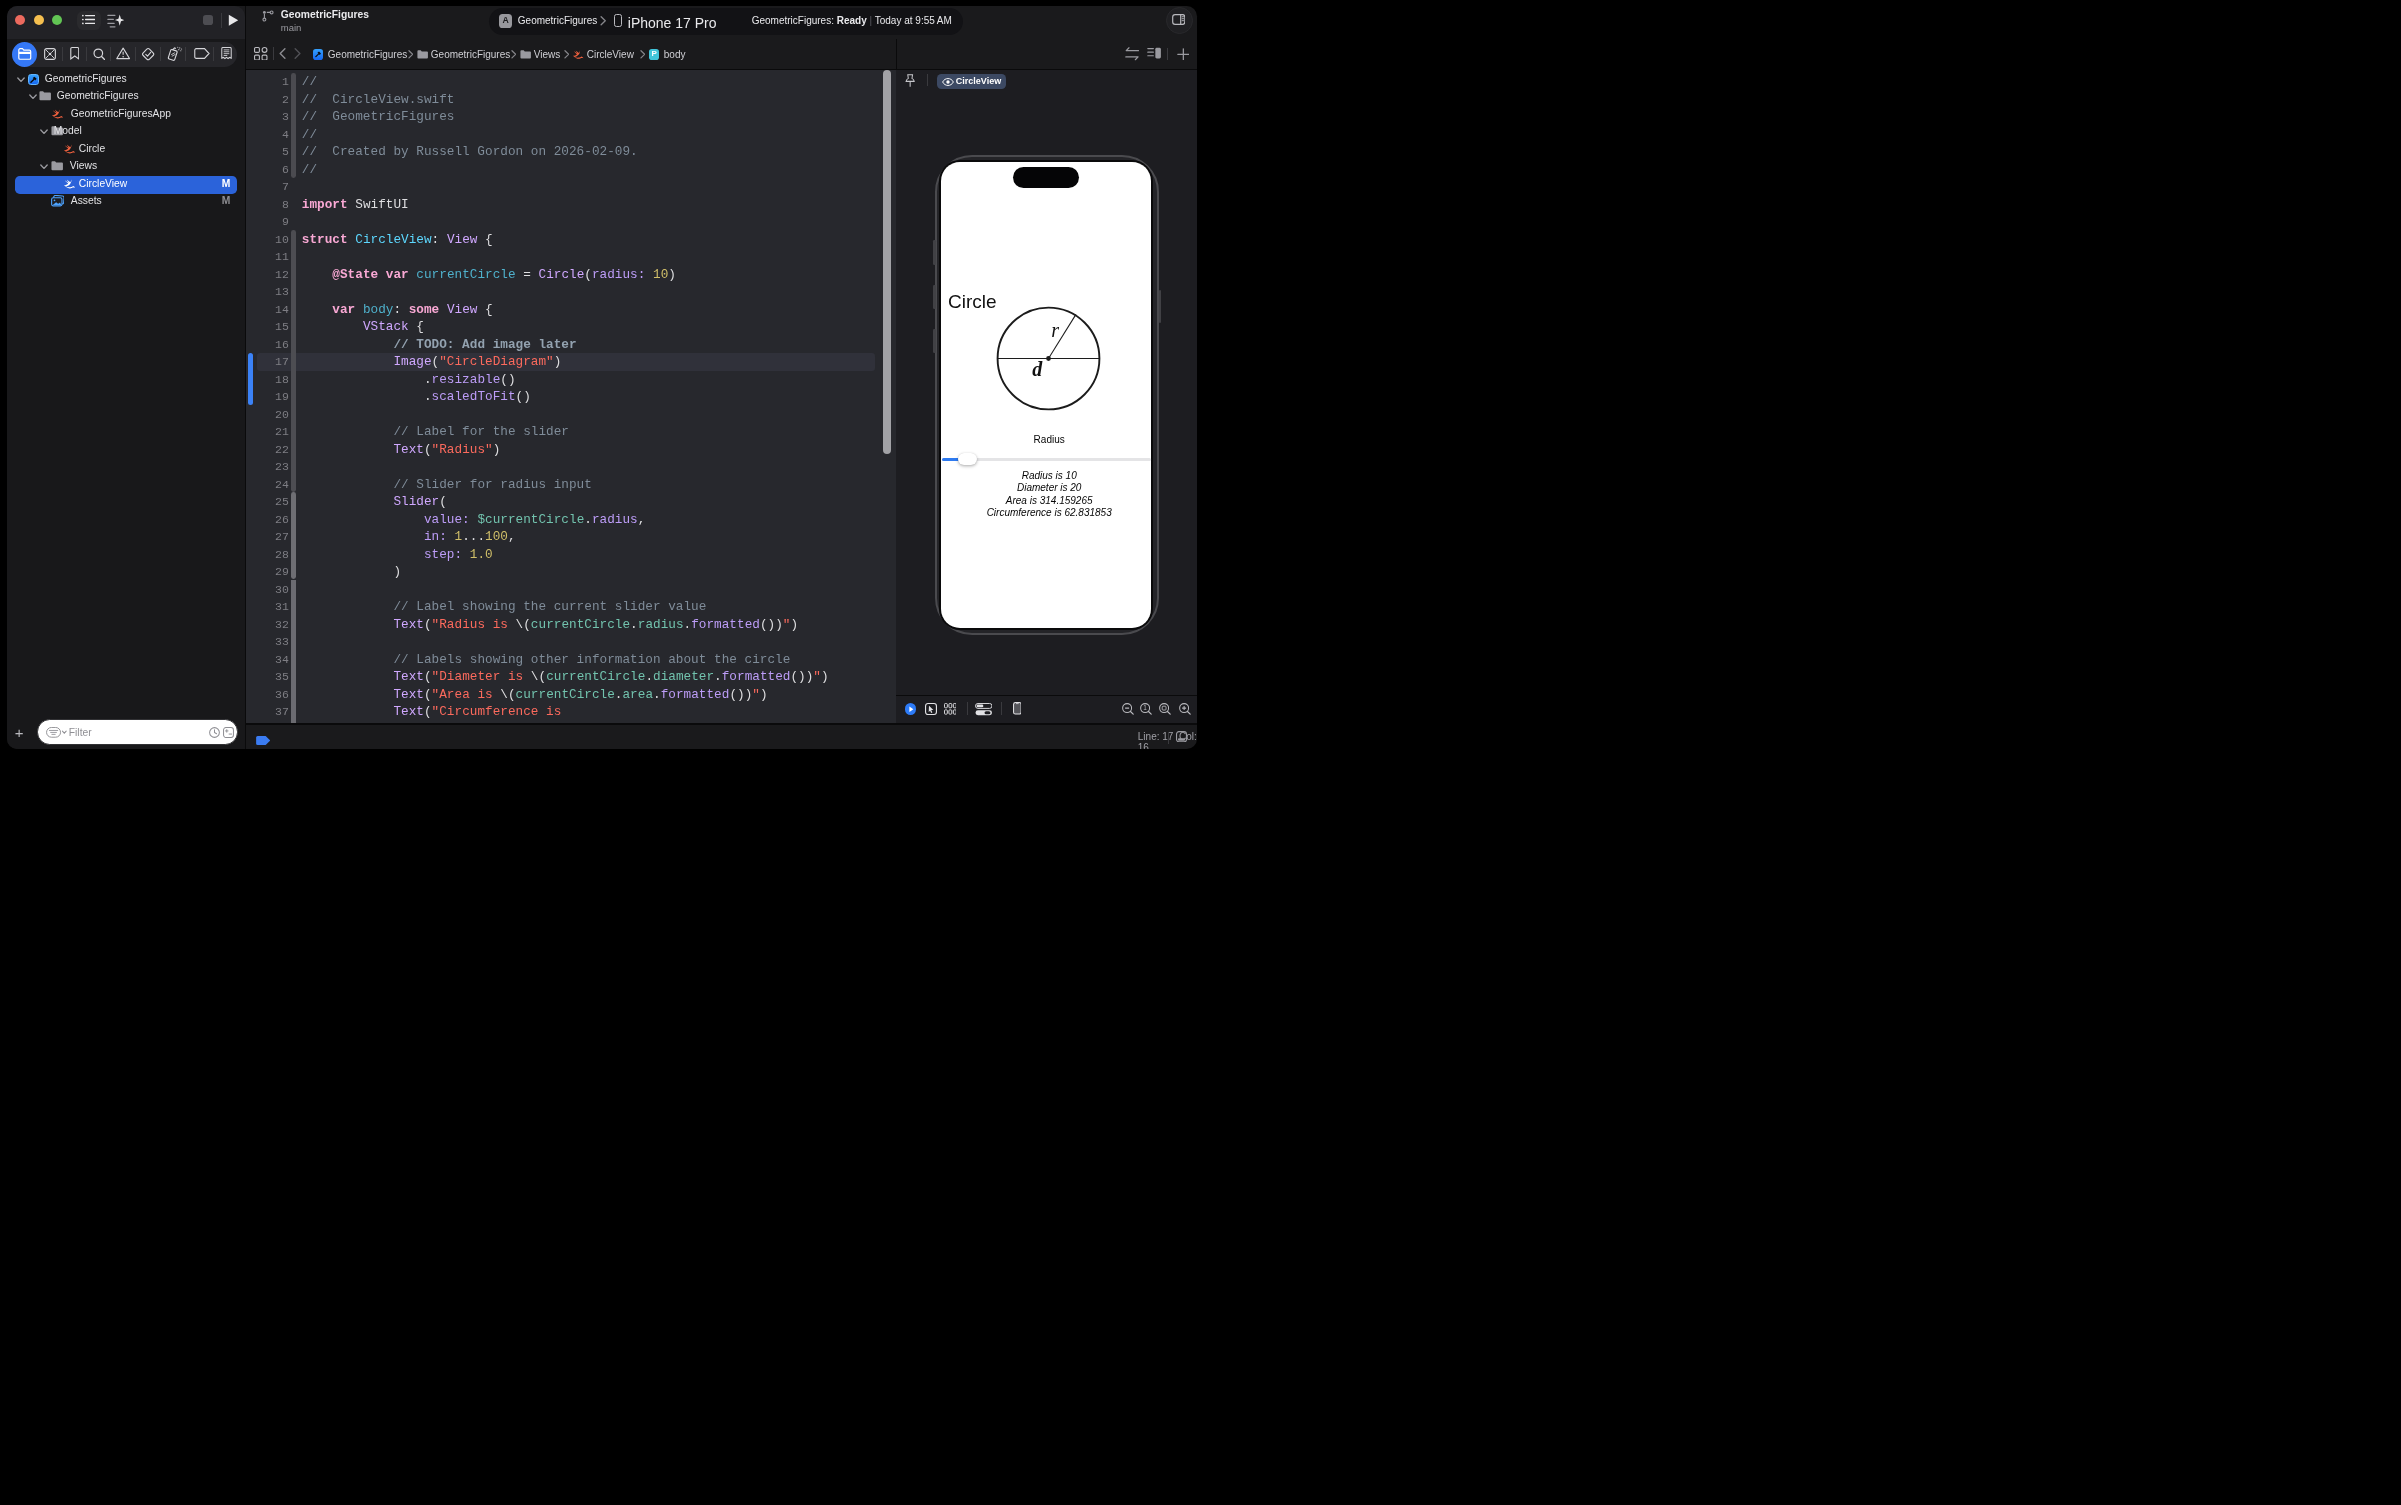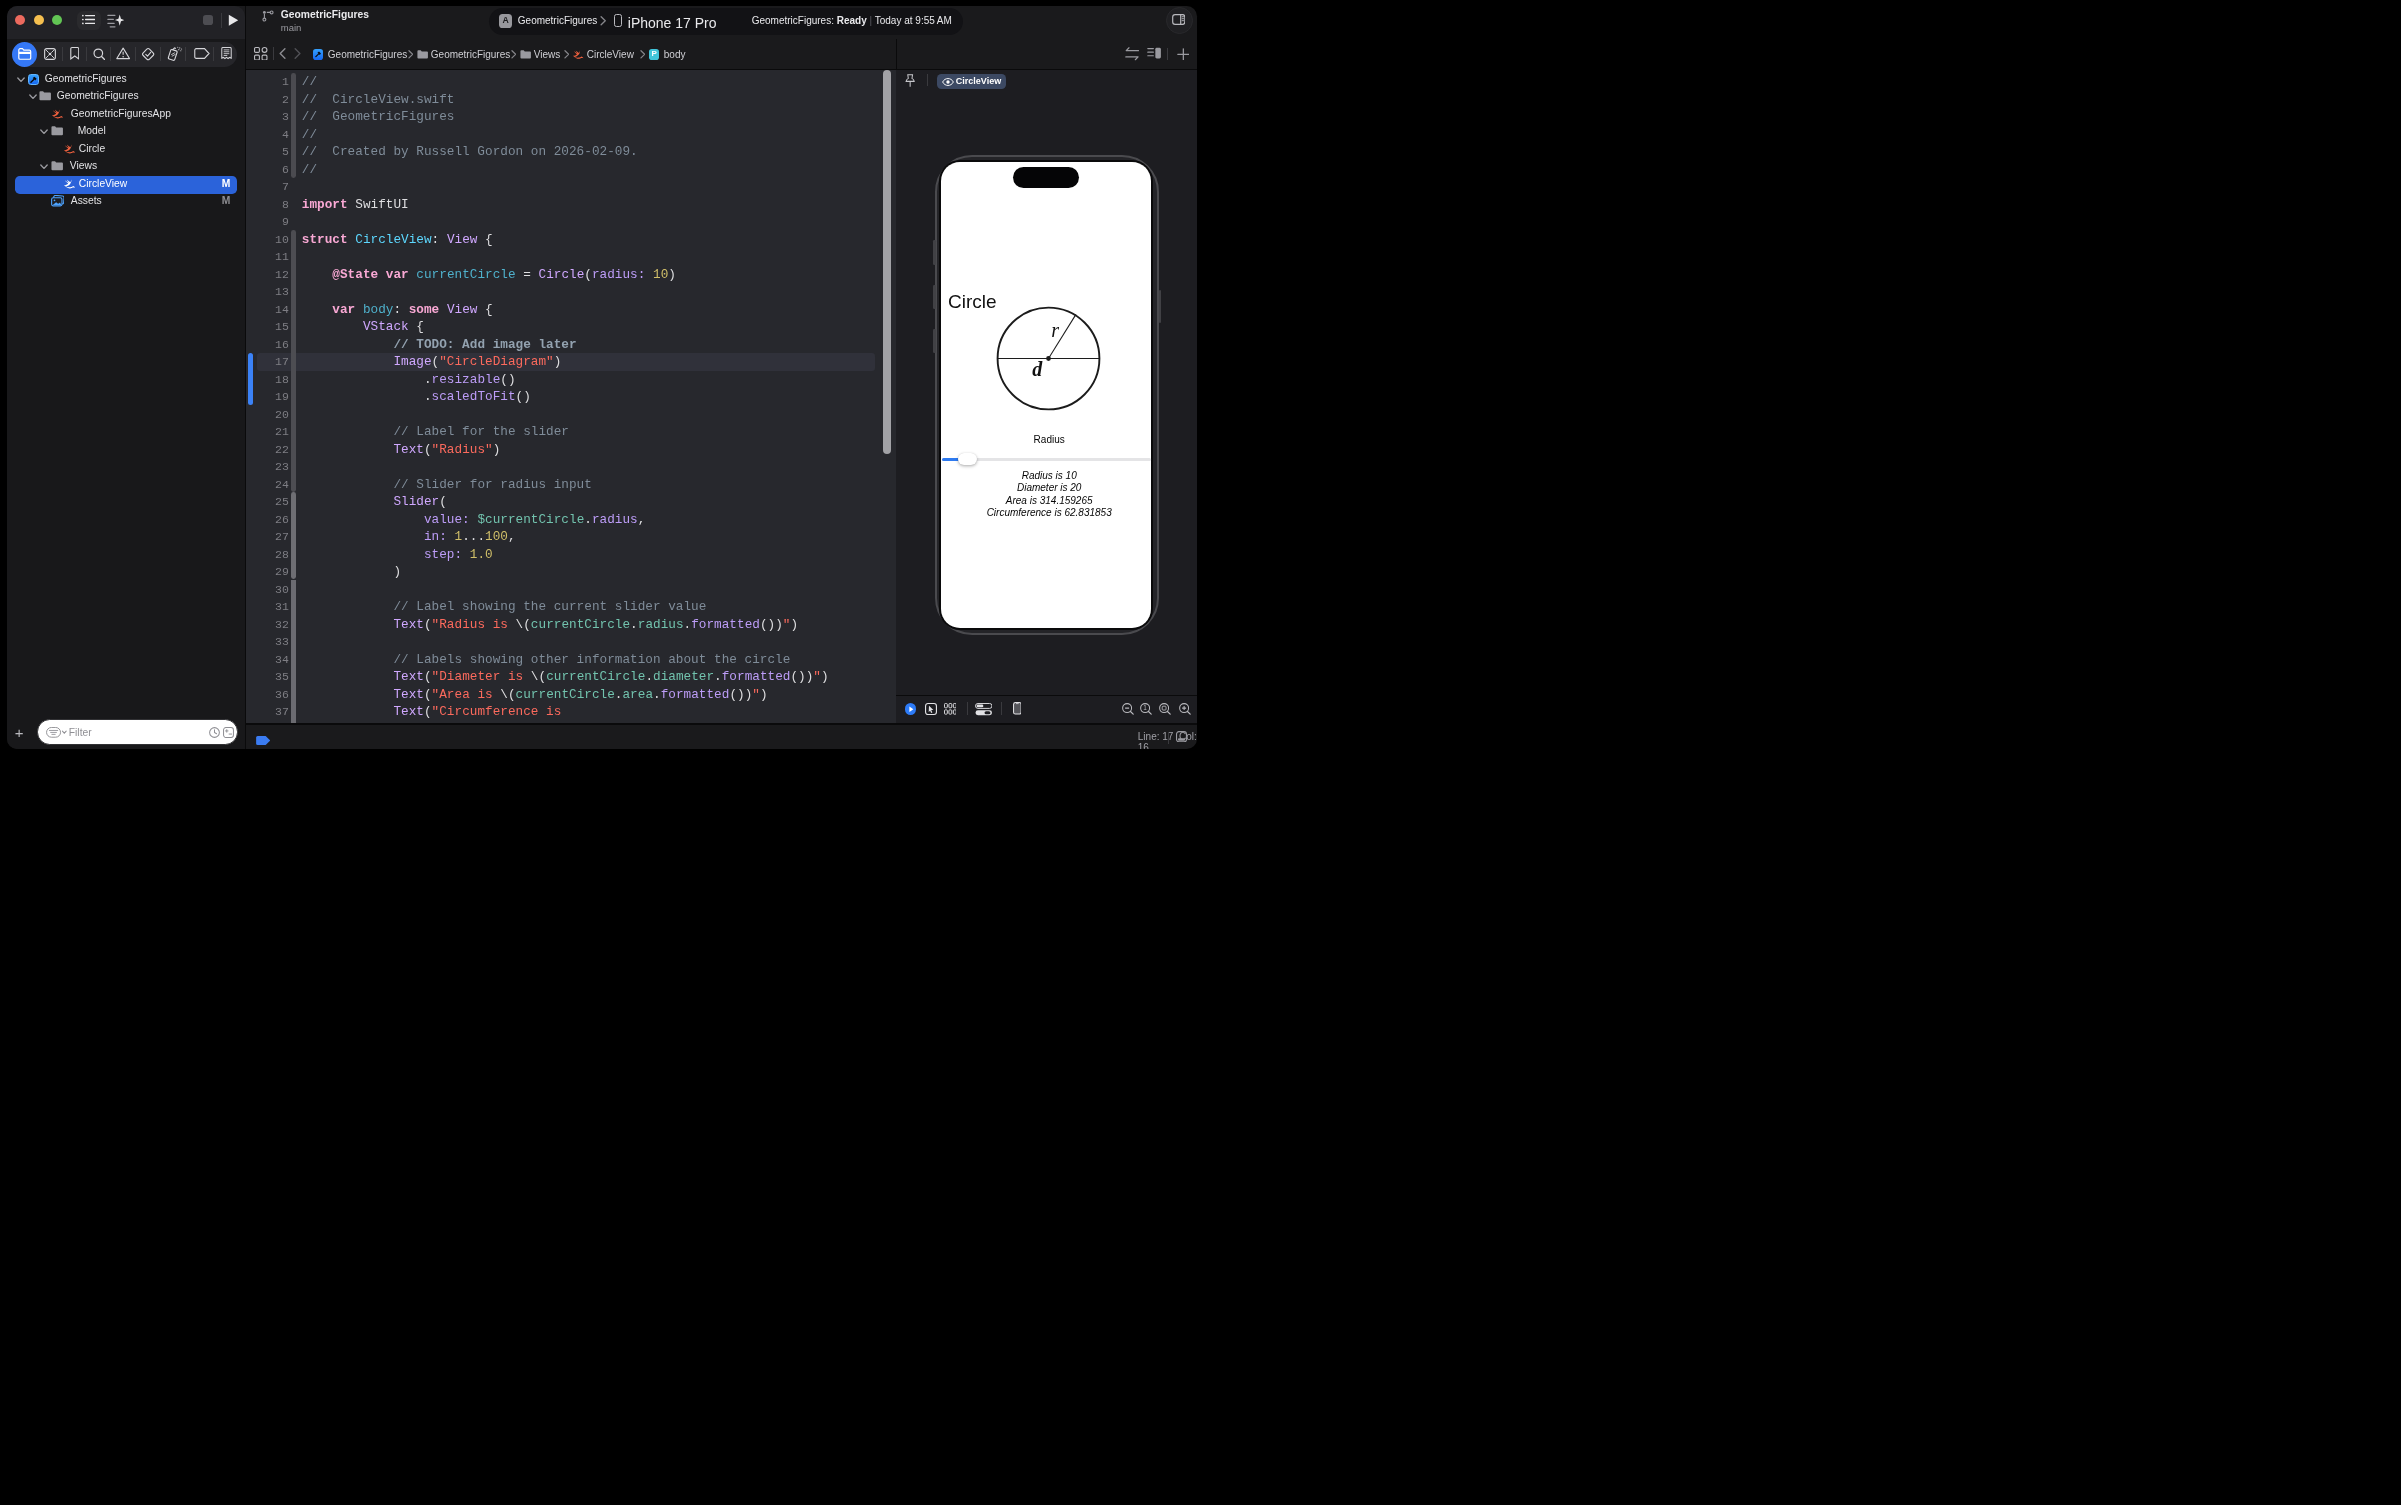--- a/index.html
+++ b/index.html
@@ -212,21 +212,21 @@
         </svg>
       <div class="abs" style="left:64px;top:2.8px;">GeometricFiguresApp</div>
     </div>
     <div class="row" style="left:0;top:83px;width:237px;">
       <svg class="ic" style="left:33px;top:6.4px;" width="8" height="5.6" viewBox="0 0 10 7">
           <path d="M1 1.2 L5 5.5 L9 1.2" fill="none" stroke="#98989d" stroke-width="1.7" stroke-linecap="round"></path>
         </svg>
       <svg class="ic" style="left:44px;top:4px;" width="12" height="9.5" viewBox="0 0 15 12">
           <path d="M0.5 1.6 A1.3 1.3 0 0 1 1.8 0.3 L5 0.3 L6.5 1.9 L13.7 1.9 A1.3 1.3 0 0 1 15 3.2 L15 10.4 A1.3 1.3 0 0 1 13.7 11.7 L1.8 11.7 A1.3 1.3 0 0 1 0.5 10.4 Z" fill="#9a9aa0"></path>
         </svg>
-      <div class="abs" style="left:71px;top:2.8px;">Model</div>
+      <div class="abs" style="left:47px;top:2.8px;">Model</div>
     </div>
     <div class="row" style="left:0;top:101px;width:237px;">
       <svg class="ic" style="left:56px;top:3.2px;" width="12.7" height="11" viewBox="0 0 16 14">
           <path d="M10.6 0.6 C11 2.6 10.3 4.8 8.7 6.6 C7.2 8.3 5.2 9.3 3.2 9.6 C2.3 9 1.5 8.2 1 7.9 C2.8 8.1 5 7.3 6.6 5.7 C5.1 4.6 3.4 3 2.4 1.5 C3.9 2.8 5.7 4 7.6 4.9 C6.5 3.6 5.4 2 4.7 0.7 C6.2 1.9 7.9 3.2 9.3 4.2 C10 3.1 10.5 1.9 10.6 0.6 Z M3.2 9.6 C6 11 10.5 11 13 9 C14 9.4 14.8 10.2 15.5 11.2 C14 10.7 12.5 10.8 11 11.5 C8.5 12.6 5.4 11.7 3.2 9.6 Z" fill="#f0603e"></path>
         </svg>
       <div class="abs" style="left:72px;top:2.8px;">Circle</div>
     </div>
     <div class="row" style="left:0;top:118px;width:237px;">
       <svg class="ic" style="left:33px;top:6.4px;" width="8" height="5.6" viewBox="0 0 10 7">
           <path d="M1 1.2 L5 5.5 L9 1.2" fill="none" stroke="#98989d" stroke-width="1.7" stroke-linecap="round"></path>

